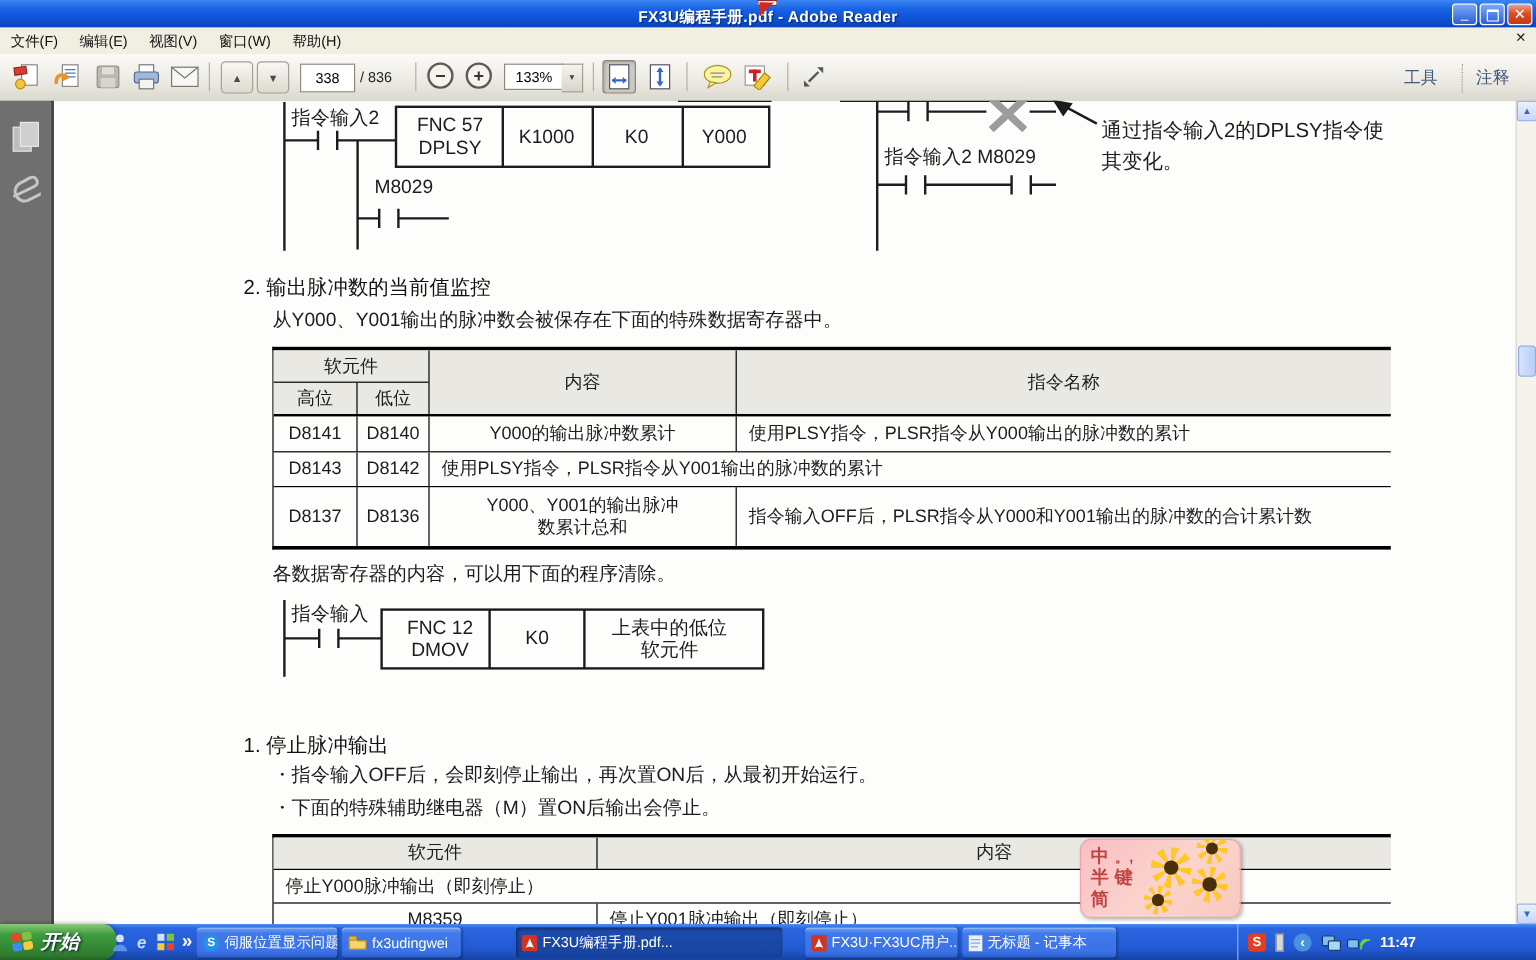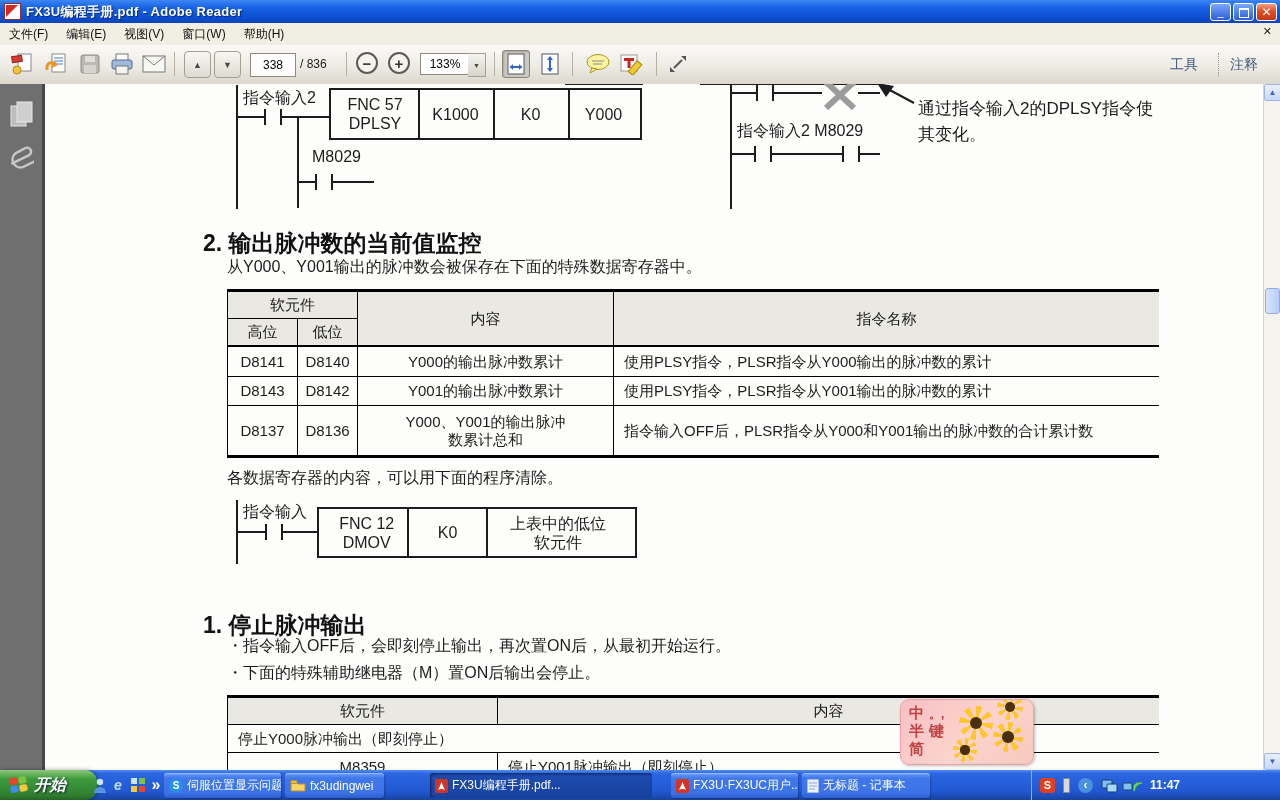--- a/index.html
+++ b/index.html
@@ -3,21 +3,21 @@
 <meta charset="utf-8">
 <style>
   html,body{margin:0;padding:0;background:#555;}
   #screen{position:relative;width:1280px;height:800px;overflow:hidden;
     font-family:"Liberation Sans","DejaVu Sans",sans-serif;background:#FDFDFB;}
   .abs{position:absolute;}
 
   
   #titlebar{position:absolute;left:0;top:0;width:1280px;height:23px;
     background:linear-gradient(180deg,#3C86F4 0%,#1761E4 35%,#0E51D4 70%,#0A43BC 100%);
-    color:#fff;display:flex;align-items:center;}
+    color:#fff;display:flex;align-items:center;flex-direction:column;}
   #titlebar .ticon{width:15px;height:15px;margin:0 5px 0 4px;position:relative;background:#fff;border:1px solid #833;}
   #titlebar .ticon i{position:absolute;left:1px;top:1px;width:0;height:0;
     border-left:6px solid #D22B1F;border-right:6px solid transparent;border-bottom:6px solid transparent;border-top:6px solid #D22B1F;}
   #titlebar .title{font-size:13px;font-weight:bold;text-shadow:1px 1px 1px #04287A;letter-spacing:.3px;}
   .winbtn{position:absolute;top:3px;width:21px;height:18px;border:1px solid #fff;border-radius:3px;
     color:#fff;font-size:11px;text-align:center;line-height:16px;box-sizing:border-box;}
   .winbtn.min{left:1210px;background:linear-gradient(180deg,#7CA8F8,#2A5FD8);}
   .winbtn.res{left:1233px;background:linear-gradient(180deg,#7CA8F8,#2A5FD8);}
   .winbtn.cls{left:1256px;background:linear-gradient(180deg,#F0A088,#DD4F28 45%,#C03A14);font-weight:bold;font-size:12px;}
   .resglyph{display:inline-block;width:8px;height:7px;border:1px solid #fff;border-top-width:2px;margin-top:4px;}
@@ -58,21 +58,21 @@
   
   #vscroll{position:absolute;left:1263px;top:84px;width:17px;height:686px;background:#F4F3EC;border-left:1px solid #D8D6CC;box-sizing:border-box;}
   .sbtn{position:absolute;left:0;width:17px;height:17px;background:linear-gradient(180deg,#EAF1FD,#C6D6F6);
     border:1px solid #9EB6E8;border-radius:2px;box-sizing:border-box;color:#3A62C8;font-size:8px;display:flex;align-items:center;justify-content:center;}
   #sthumb{position:absolute;left:1px;top:204px;width:15px;height:26px;background:linear-gradient(90deg,#D7E4FB,#B9CEF6);
     border:1px solid #90ACE4;border-radius:3px;box-sizing:border-box;}
 
   
   .dtext{position:absolute;font-size:16px;color:#1c1c1c;white-space:nowrap;}
   .dnote{position:absolute;font-size:17px;color:#1c1c1c;white-space:nowrap;}
-  .dhead{position:absolute;font-size:23px;font-weight:bold;color:#111;white-space:nowrap;}
+  .dhead{position:absolute;font-size:17px;font-weight:normal;color:#111;white-space:nowrap;}
   .lcells{position:absolute;display:flex;align-items:stretch;}
   .lcell{display:flex;flex-direction:column;align-items:center;justify-content:center;font-size:16px;line-height:19px;}
 
   
   .mtable{position:absolute;border-top:3px solid #000;border-bottom:3px solid #000;border-left:1px solid #000;box-sizing:content-box;font-size:15px;}
   .trow{display:flex;}
   .tcell{border-right:1px solid #000;display:flex;align-items:center;justify-content:center;box-sizing:border-box;text-align:center;line-height:18px;}
   .tcell.left{justify-content:flex-start;padding-left:10px;text-align:left;}
   .thead-bg{background:#E9E8E3;}
 
@@ -315,21 +315,20 @@
         </div>
         <div class="trow" style="height:29px;border-bottom:1px solid #000">
           <div class="tcell" style="width:70px">D8141</div>
           <div class="tcell" style="width:60px">D8140</div>
           <div class="tcell" style="width:256px">Y000的输出脉冲数累计</div>
           <div class="tcell left" style="width:545px;border-right:none">使用PLSY指令，PLSR指令从Y000输出的脉冲数的累计</div>
         </div>
         <div class="trow" style="height:28px;border-bottom:1px solid #000">
           <div class="tcell" style="width:70px">D8143</div>
           <div class="tcell" style="width:60px">D8142</div>
-          <div class="tcell" style="width:256px">Y001的输出脉冲数累计</div>
           <div class="tcell left" style="width:545px;border-right:none">使用PLSY指令，PLSR指令从Y001输出的脉冲数的累计</div>
         </div>
         <div class="trow" style="height:49px">
           <div class="tcell" style="width:70px">D8137</div>
           <div class="tcell" style="width:60px">D8136</div>
           <div class="tcell" style="width:256px;flex-direction:column">
             <span>Y000、Y001的输出脉冲</span>
             <span>数累计总和</span>
           </div>
           <div class="tcell left" style="width:545px;border-right:none">指令输入OFF后，PLSR指令从Y000和Y001输出的脉冲数的合计累计数</div>

